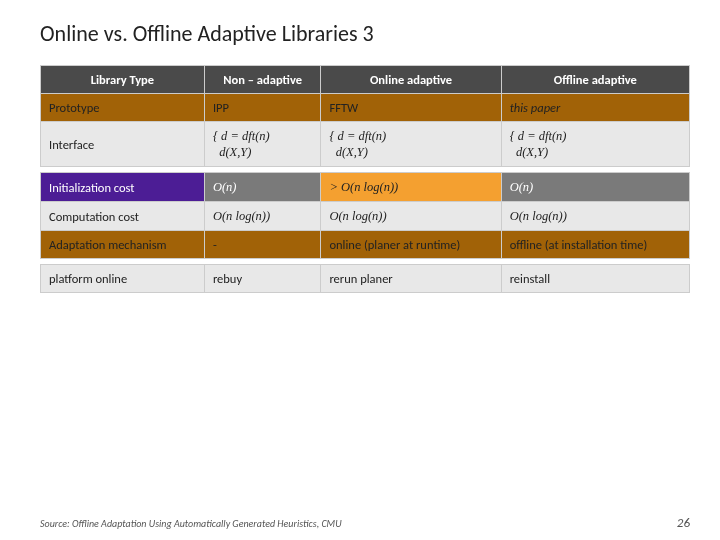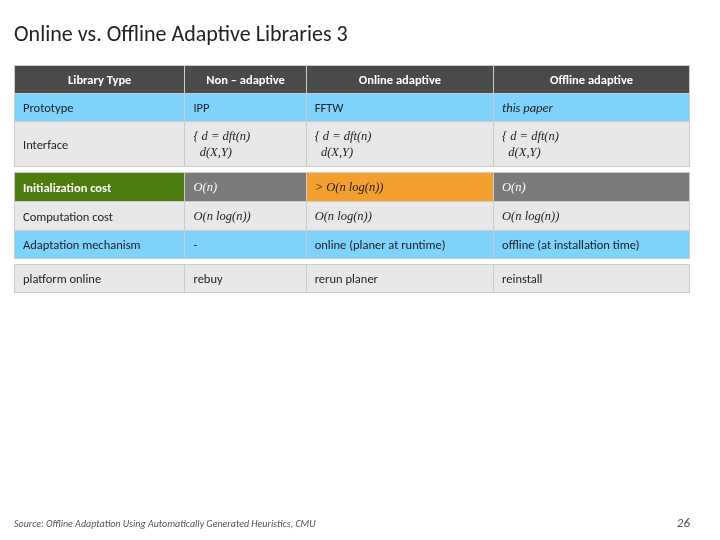--- a/index.html
+++ b/index.html
@@ -9,21 +9,21 @@
       background: #ffffff;
       font-family: 'Calibri', 'Segoe UI', Arial, sans-serif;
       font-size: 13px;
       color: #222;
       overflow: hidden;
     }
 
     .page {
       width: 720px;
       height: 540px;
-      padding: 20px 30px 10px 14px;
+      padding: 20px 30px 10px 40px;
       display: flex;
       flex-direction: column;
     }
 
     .title {
       font-size: 22px;
       font-weight: 400;
       color: #222;
       margin-bottom: 18px;
     }
@@ -44,21 +44,21 @@
     
     thead tr th {
       background: #4a4a4a;
       color: #ffffff;
       font-weight: 600;
       font-size: 12.5px;
     }
 
     
     .row-light td {
-      background: #7dd3fc;
+      background: #a16207;
     }
     .row-medium td {
       background: #e8e8e8;
     }
 
     
     .cell-orange {
       background: #f4a030 !important;
       color: #222 !important;
     }
@@ -126,21 +126,21 @@
         <td><span class="math">{ d = dft(n)<br>&nbsp;&nbsp;d(X,Y)</span></td>
         <td><span class="math">{ d = dft(n)<br>&nbsp;&nbsp;d(X,Y)</span></td>
         <td><span class="math">{ d = dft(n)<br>&nbsp;&nbsp;d(X,Y)</span></td>
       </tr>
 
       <tr style="height:6px; background:#fff;">
         <td colspan="4" style="border:none; background:#fff; padding:0;"></td>
       </tr>
 
       <tr>
-        <td style="background:#4d7c0f; color:#fff; font-weight:700;">Initialization cost</td>
+        <td style="background:#4c1d95; color:#fff; font-weight:400;">Initialization cost</td>
         <td style="background:#7a7a7a; color:#fff;"><span class="math" style="color:#fff;">O(n)</span></td>
         <td class="cell-orange"><span class="math">&gt; O(n log(n))</span></td>
         <td style="background:#7a7a7a; color:#fff;"><span class="math" style="color:#fff;">O(n)</span></td>
       </tr>
 
       <tr class="row-medium">
         <td>Computation cost</td>
         <td><span class="math">O(n log(n))</span></td>
         <td><span class="math">O(n log(n))</span></td>
         <td><span class="math">O(n log(n))</span></td>

